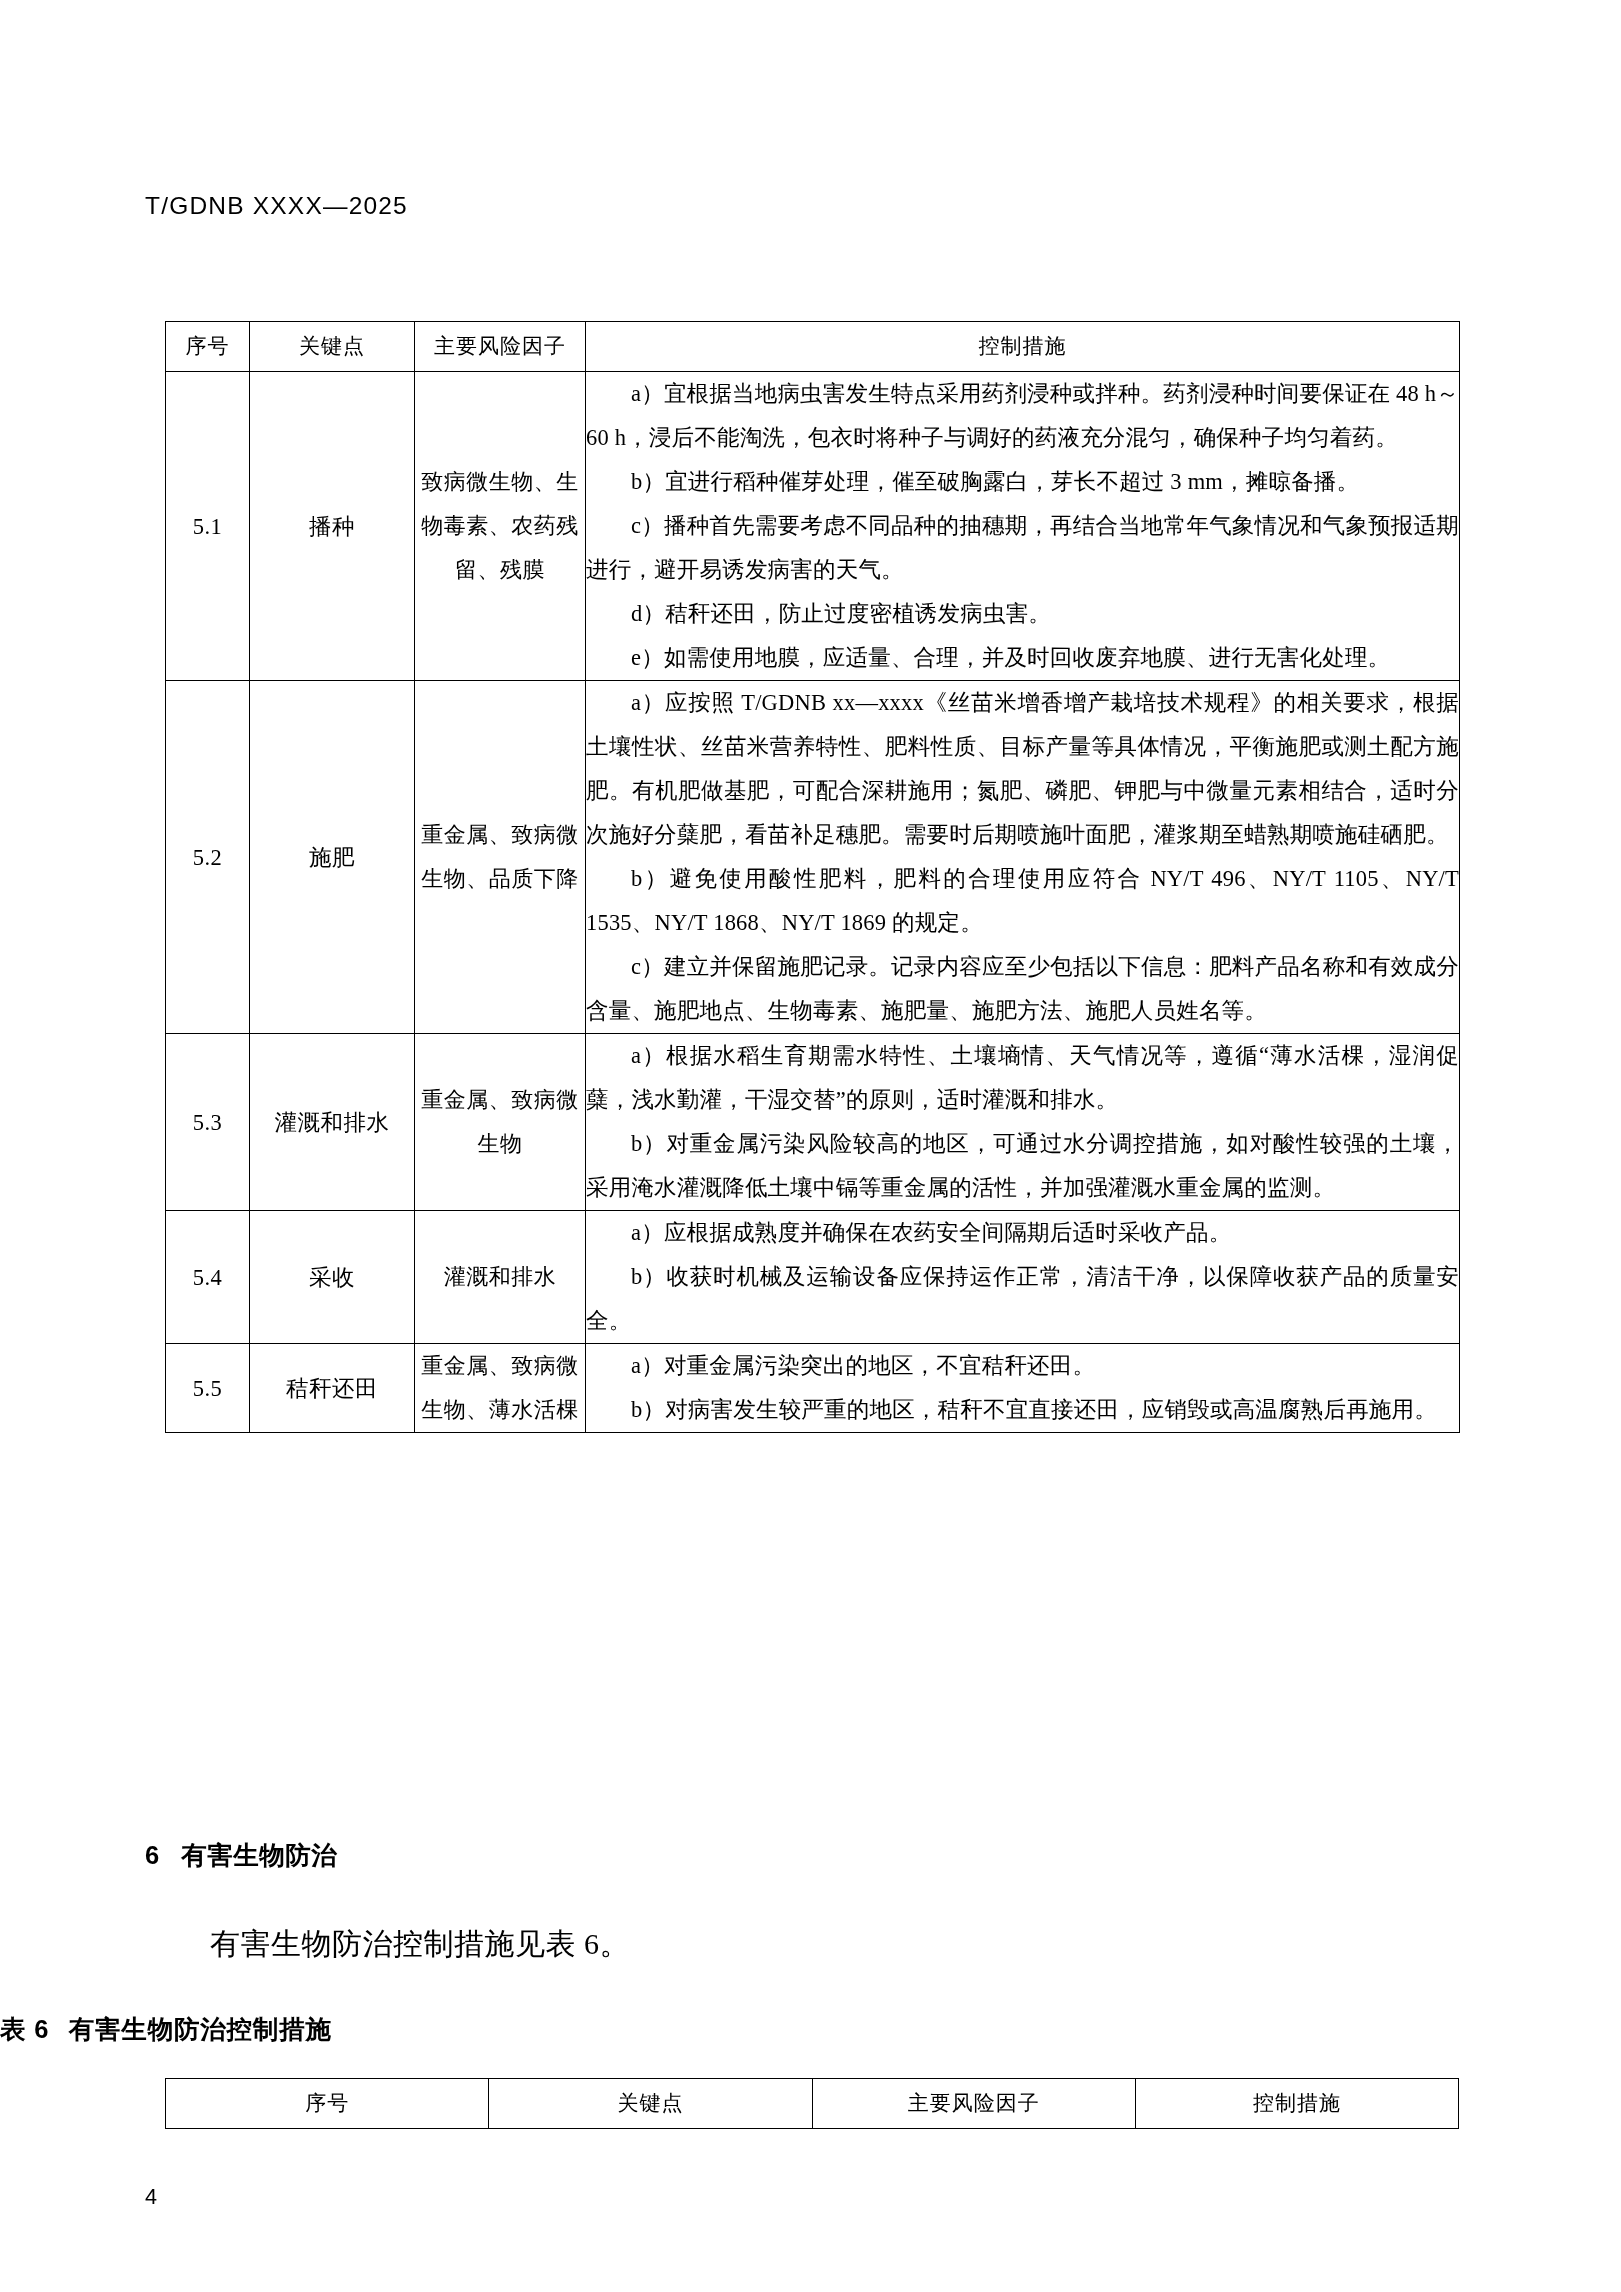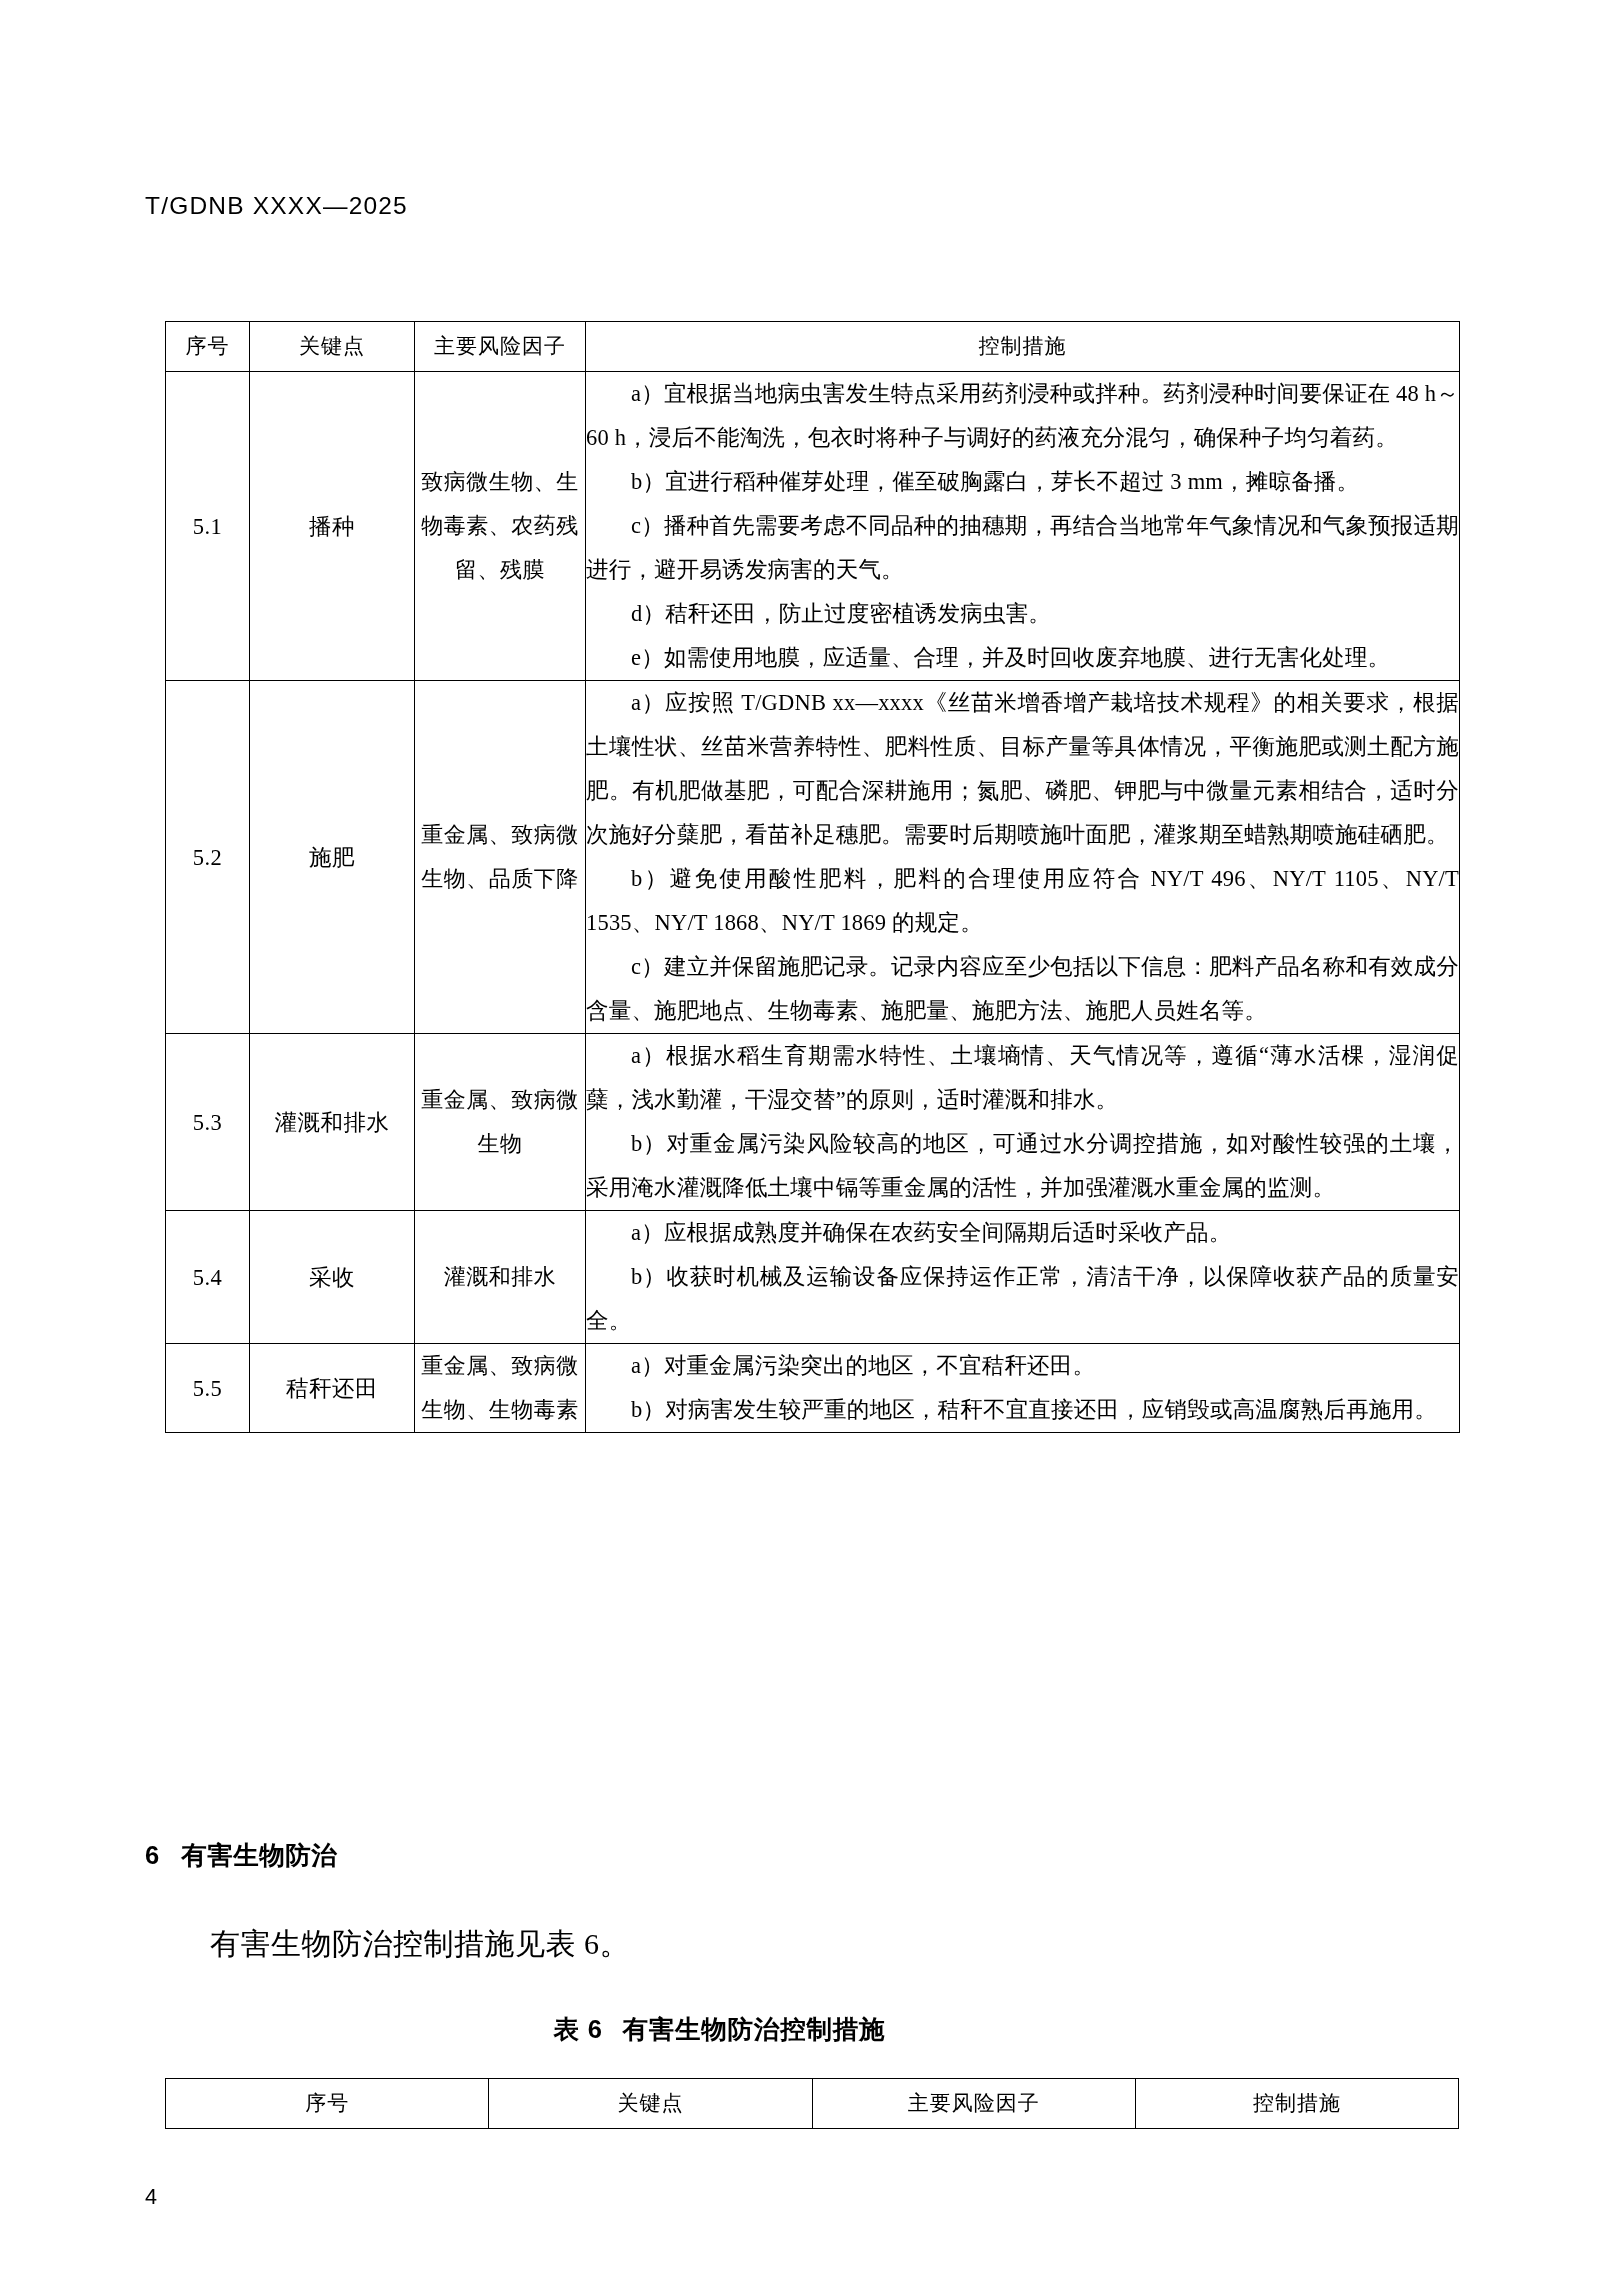--- a/index.html
+++ b/index.html
@@ -106,26 +106,24 @@
     top: 1924px;
     font-size: 30px;
     letter-spacing: 0.5px;
     white-space: nowrap;
   }
   .table-caption {
     position: absolute;
     top: 2012px;
     left: 0;
     width: 1417px;
-    text-align: center;
     font-family: "Liberation Sans", "DejaVu Sans", sans-serif;
     font-weight: bold;
     font-size: 25.5px;
     letter-spacing: 0.8px;
-    margin-left: 11px;
   }
   .table-caption .cap-num { margin-right: 19.6px; }
   .doc-table-2 {
     position: absolute;
     left: 165px;
     top: 2078px;
     width: 1294px;
     border-collapse: collapse;
     table-layout: fixed;
   }
@@ -207,21 +205,21 @@
         <td class="risk-cell">灌溉和排水</td>
         <td class="measure-cell">
           <p>a）应根据成熟度并确保在农药安全间隔期后适时采收产品。</p>
           <p>b）收获时机械及运输设备应保持运作正常，清洁干净，以保障收获产品的质量安全。</p>
         </td>
       </tr>
 
       <tr>
         <td class="ctr-cell">5.5</td>
         <td class="ctr-cell">秸秆还田</td>
-        <td class="risk-cell">重金属、致病微生物、生物毒素</td>
+        <td class="risk-cell">重金属、致病微生物、薄水活棵</td>
         <td class="measure-cell">
           <p>a）对重金属污染突出的地区，不宜秸秆还田。</p>
           <p>b）对病害发生较严重的地区，秸秆不宜直接还田，应销毁或高温腐熟后再施用。</p>
         </td>
       </tr>
     </tbody>
   </table>
 
   <div class="section-heading">
     <span class="num">6</span><span>有害生物防治</span>

